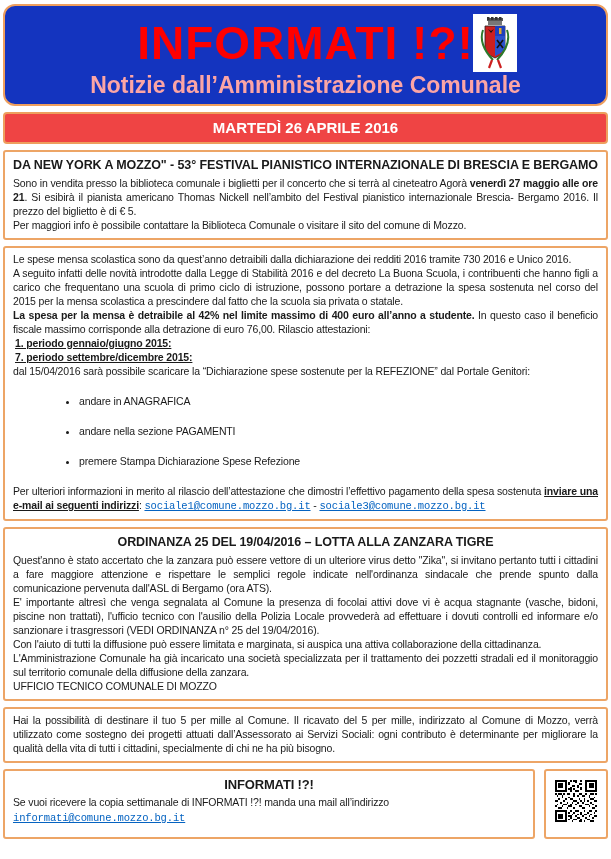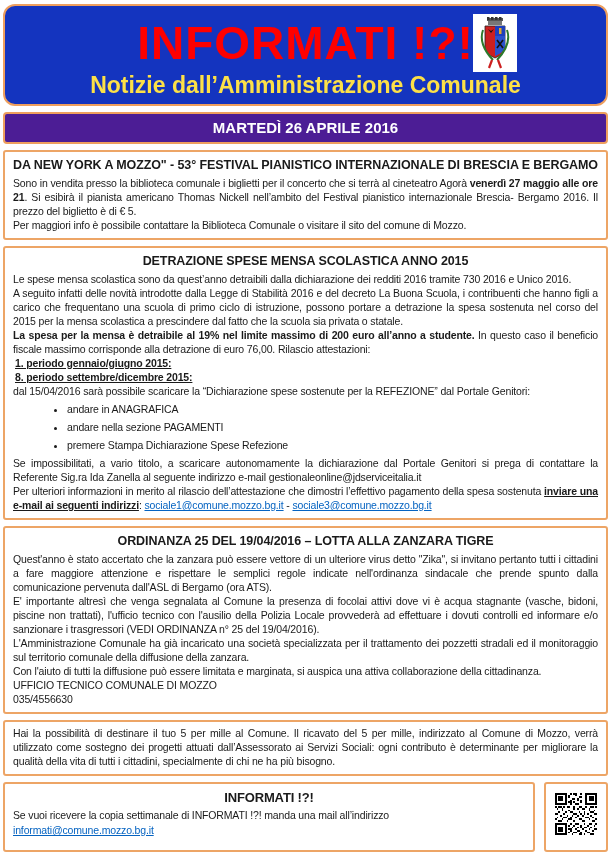--- a/index.html
+++ b/index.html
@@ -20,32 +20,32 @@
     border-radius: 12px;
     height: 102px;
     text-align: center;
     overflow: hidden;
   }
   .header-title {
     color: #fe0000; font-weight: bold; font-size: 46px; line-height: 50px;
     margin-top: 12px; letter-spacing: 1px;
   }
   .header-subtitle {
-    color: #fde047; font-weight: bold; font-size: 23px; line-height: 26px;
+    color: #fca5a5; font-weight: bold; font-size: 23px; line-height: 26px;
     margin-top: 4px;
   }
   .crest {
     position: absolute; top: 8px; right: 89px;
     width: 44px; height: 58px; background: #ffffff;
     display: flex; align-items: center; justify-content: center;
   }
 
   
   .banner {
-    background: #4c1d95;
+    background: #ef4444;
     border: 2px solid #ee9f5e;
     border-radius: 4px;
     color: #ffffff; font-weight: bold; font-size: 15px;
     text-align: center; padding: 5px 0 6px 0;
   }
 
   
   .section {
     border: 2px solid #eda566;
     border-radius: 3px;
@@ -53,23 +53,23 @@
     font-size: 10.5px; line-height: 14px; letter-spacing: -0.15px;
   }
   .section p { margin: 0; text-align: justify; }
   .sec-title {
     font-weight: bold; font-size: 12.5px; line-height: 17px;
     text-align: center; margin: 1px 0 2px 0; letter-spacing: -0.1px;
   }
   .sec-title.left { text-align: left; }
   .bu { font-weight: bold; text-decoration: underline; }
   .u { }
-  a.lnk { color: #0563c1; text-decoration: underline; cursor: pointer; }
+  a.lnk { color: #0563c1; text-decoration: underline; cursor: pointer; font-family: Liberation Mono, monospace; }
   ul.bullets { margin: 0 0 0 36px; padding: 0 0 0 14px; }
-  ul.bullets li { text-align: left; margin: 4px; }
+  ul.bullets li { text-align: left; margin: 16px; }
   .right { text-align: center; }
 
   
   .footer-row { display: flex; gap: 9px; align-items: stretch; }
   .footer-box {
     flex: 1;
     border: 2px solid #eda566; border-radius: 3px;
     padding: 4px 8px; font-size: 10.5px; line-height: 15px; letter-spacing: -0.15px;
     height: 70px;
   }
@@ -118,44 +118,41 @@
 
   <div class="banner">MARTEDÌ 26 APRILE 2016</div>
 
   <div class="section">
     <div class="sec-title left">DA NEW YORK A MOZZO" - 53° FESTIVAL PIANISTICO INTERNAZIONALE DI BRESCIA E BERGAMO</div>
     <p><span>Sono in vendita presso la biblioteca comunale i biglietti per il concerto che si terrà al cineteatro Agorà </span><b>venerdì 27 maggio alle ore 21</b><span>. Si esibirà il pianista americano Thomas Nickell nell’ambito del Festival pianistico internazionale Brescia- Bergamo 2016. Il prezzo del biglietto è di € 5.</span></p>
     <p>Per maggiori info è possibile contattare la Biblioteca Comunale o visitare il sito del comune di Mozzo.</p>
   </div>
 
   <div class="section">
-    <div class="sec-title">DETRAZIONE SPESE MENSA SCOLASTICA ANNO 2015</div>
     <p>Le spese mensa scolastica sono da quest’anno detraibili dalla dichiarazione dei redditi 2016 tramite 730 2016 e Unico 2016.</p>
     <p>A seguito infatti delle novità introdotte dalla Legge di Stabilità 2016 e del decreto La Buona Scuola, i contribuenti che hanno figli a carico che frequentano una scuola di primo ciclo di istruzione, possono portare a detrazione la spesa sostenuta nel corso del 2015 per la mensa scolastica a prescindere dal fatto che la scuola sia privata o statale.</p>
-    <p><b>La spesa per la mensa è detraibile al 19% nel limite massimo di 200 euro all’anno a studente.</b><span> In questo caso il beneficio fiscale massimo corrisponde alla detrazione di euro 76,00. Rilascio attestazioni:</span></p>
+    <p><b>La spesa per la mensa è detraibile al 42% nel limite massimo di 400 euro all’anno a studente.</b><span> In questo caso il beneficio fiscale massimo corrisponde alla detrazione di euro 76,00. Rilascio attestazioni:</span></p>
     <p style="padding-left:2px"><span class="bu">1. periodo gennaio/giugno 2015:</span></p>
-    <p style="padding-left:2px"><span class="bu">8. periodo settembre/dicembre 2015:</span></p>
+    <p style="padding-left:2px"><span class="bu">7. periodo settembre/dicembre 2015:</span></p>
     <p>dal 15/04/2016 sarà possibile scaricare la “Dichiarazione spese sostenute per la REFEZIONE” dal Portale Genitori:</p>
     <ul class="bullets">
       <li>andare in ANAGRAFICA</li>
       <li>andare nella sezione PAGAMENTI</li>
       <li>premere Stampa Dichiarazione Spese Refezione</li>
     </ul>
-    <p>Se impossibilitati, a vario titolo, a scaricare autonomamente la dichiarazione dal Portale Genitori si prega di contattare la Referente Sig.ra Ida Zanella al seguente indirizzo e-mail gestionaleonline@jdserviceitalia.it</p>
     <p><span>Per ulteriori informazioni in merito al rilascio dell’attestazione che dimostri l’effettivo pagamento della spesa sostenuta </span><span class="bu">inviare una e-mail ai seguenti indirizzi</span><span>: </span><a class="lnk">sociale1@comune.mozzo.bg.it</a><span> - </span><a class="lnk">sociale3@comune.mozzo.bg.it</a></p>
   </div>
 
   <div class="section">
     <div class="sec-title">ORDINANZA 25 DEL 19/04/2016 – LOTTA ALLA ZANZARA TIGRE</div>
     <p><span>Quest'anno è stato accertato che la zanzara può essere vettore di un ulteriore virus detto "Zika", si invitano pertanto tutti i cittadini a fare maggiore attenzione e rispettare le semplici regole indicate nell'ordinanza sindacale che prende spunto dalla </span><span class="u">comunicazione pervenuta dall'ASL di Bergamo (ora ATS)</span><span>.</span></p>
     <p>E' importante altresì che venga segnalata al Comune la presenza di focolai attivi dove vi è acqua stagnante (vasche, bidoni, piscine non trattati), l'ufficio tecnico con l'ausilio della Polizia Locale provvederà ad effettuare i dovuti controlli ed informare e/o sanzionare i trasgressori  (VEDI ORDINANZA n° 25 del 19/04/2016).</p>
+    <p>Con l'aiuto di tutti la diffusione può essere limitata e marginata, si auspica una attiva collaborazione della cittadinanza.</p>
     <p>L'Amministrazione Comunale ha già incaricato una società specializzata per il trattamento dei pozzetti stradali ed il monitoraggio sul territorio comunale della diffusione della zanzara.</p>
-    <p>Con l'aiuto di tutti la diffusione può essere limitata e marginata, si auspica una attiva collaborazione della cittadinanza.</p>
     <p class="right">UFFICIO TECNICO COMUNALE DI MOZZO</p>
-    <p class="right">035/4556630</p>
   </div>
 
   <div class="section">
     <p>Hai la possibilità di destinare il tuo 5 per mille al Comune. Il ricavato del 5 per mille, indirizzato al Comune di Mozzo, verrà utilizzato come sostegno dei progetti attuati dall’Assessorato ai Servizi Sociali: ogni contributo  è determinante per migliorare la qualità della vita di tutti i cittadini, specialmente di chi ne ha più bisogno.</p>
   </div>
 
   <div class="footer-row">
     <div class="footer-box">
       <div class="ftitle">INFORMATI !?!</div>
       <div><span>Se vuoi ricevere la copia settimanale di INFORMATI !?! manda una mail all’indirizzo </span><a class="lnk">informati@comune.mozzo.bg.it</a></div>

